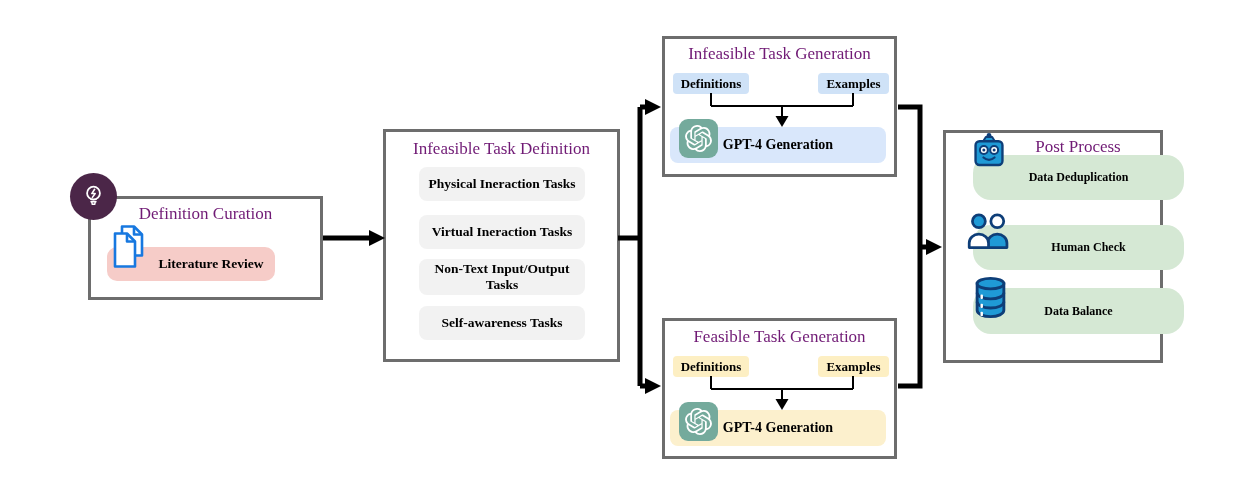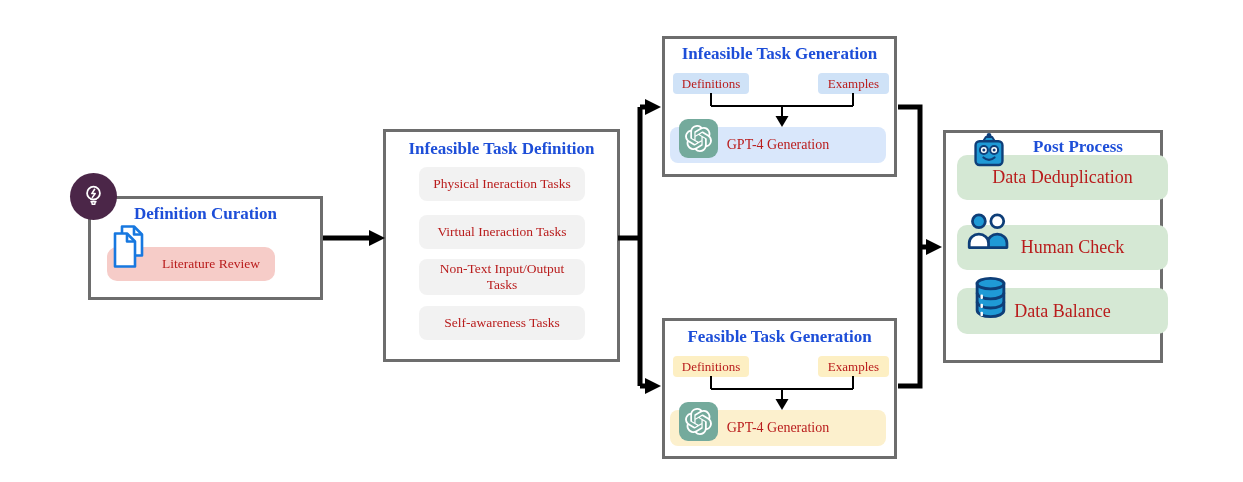--- a/index.html
+++ b/index.html
@@ -7,33 +7,33 @@
     position:relative; width:1243px; height:482px; background:#ffffff;
     font-family:"Liberation Serif","DejaVu Serif",serif; overflow:hidden;
   }
   .arrows{position:absolute; left:0; top:0; z-index:5; pointer-events:none;}
   .box{
     position:absolute; background:#ffffff; border:3px solid #6d6d6d;
     box-sizing:border-box; z-index:2;
   }
   .box-title{
     position:absolute; left:0; right:0; text-align:center;
-    font-weight:bold; font-size:17px; color:#1d4ed8;
+    font-weight:normal; font-size:17px; color:#701a75;
   }
   .pill{
     position:absolute; display:flex; align-items:center; justify-content:center;
-    font-weight:normal; color:#b91c1c; box-sizing:border-box; text-align:center;
+    font-weight:bold; color:#000000; box-sizing:border-box; text-align:center;
   }
   .pill-pink{background:#f6ccc8; border-radius:10px; font-size:13.5px; padding-left:40px;}
   .pill-gray{background:#f2f2f2; border-radius:8px; font-size:13.5px; line-height:1.18;}
   .pill-blue{background:#cfe2f7; border-radius:4px; font-size:13px;}
   .pill-bluelight{background:#d9e7fb; border-radius:8px; font-size:14px;}
   .pill-yellow{background:#fdefc3; border-radius:4px; font-size:13px;}
   .pill-yellowlight{background:#fcf0cd; border-radius:8px; font-size:14px;}
-  .pill-green{background:#d5e8d4; border-radius:10px; font-size:18px;}
+  .pill-green{background:#d5e8d4; border-radius:18px; font-size:12px;margin-left:16px;}
   .icon{position:absolute; z-index:4; line-height:0;}
   .badge{
     position:absolute; width:47px; height:47px; border-radius:50%;
     background:#4b2648; z-index:6; display:flex; align-items:center; justify-content:center;
   }
   .openai-bg{
     position:absolute; width:39px; height:39px; border-radius:9px;
     background:#74aa9c; z-index:4; display:flex; align-items:center; justify-content:center;
   }
 </style>

